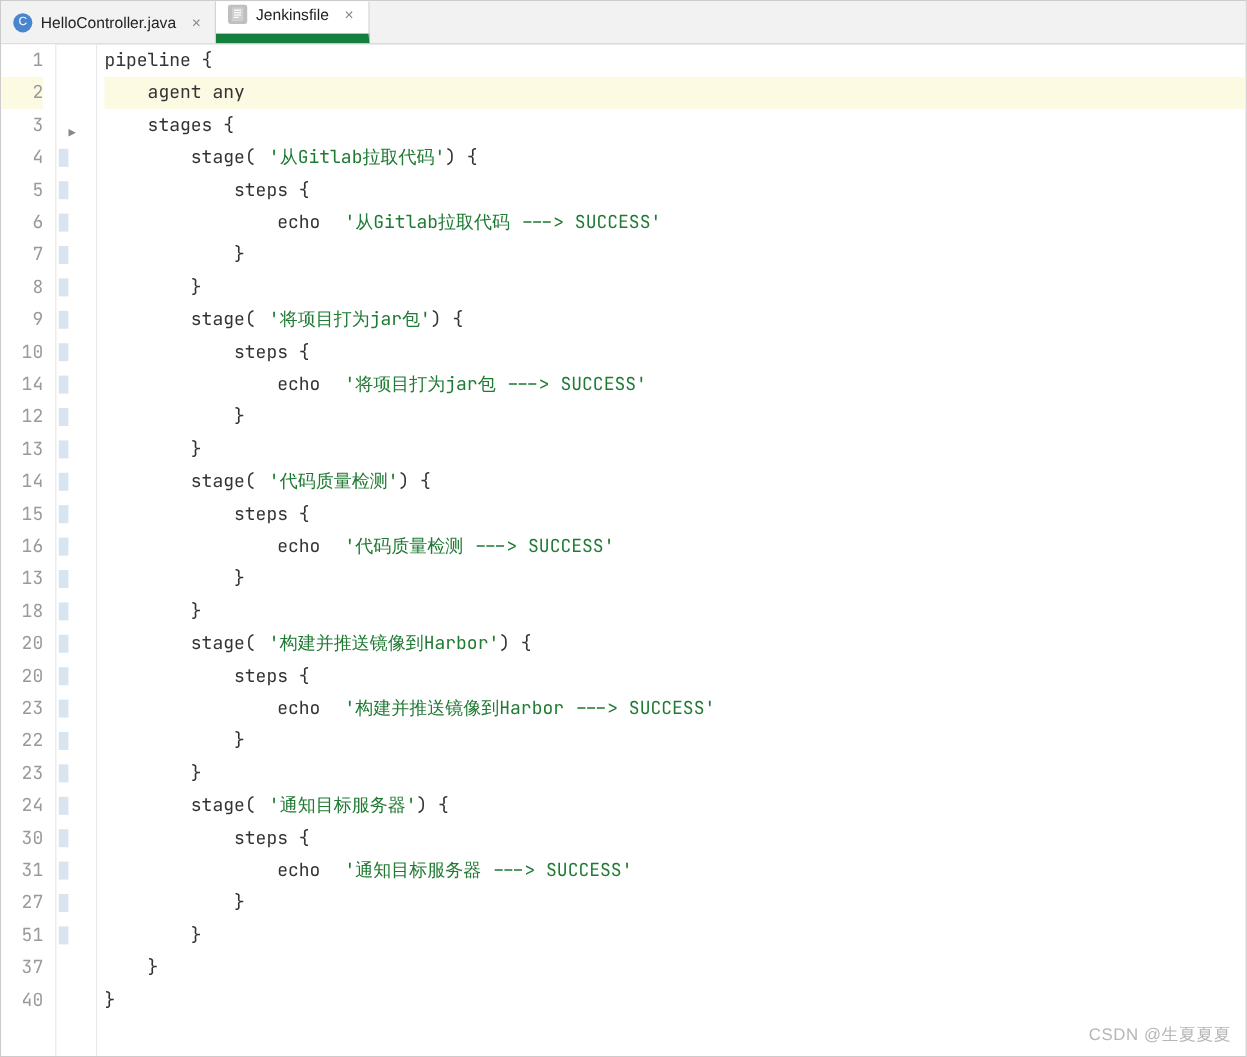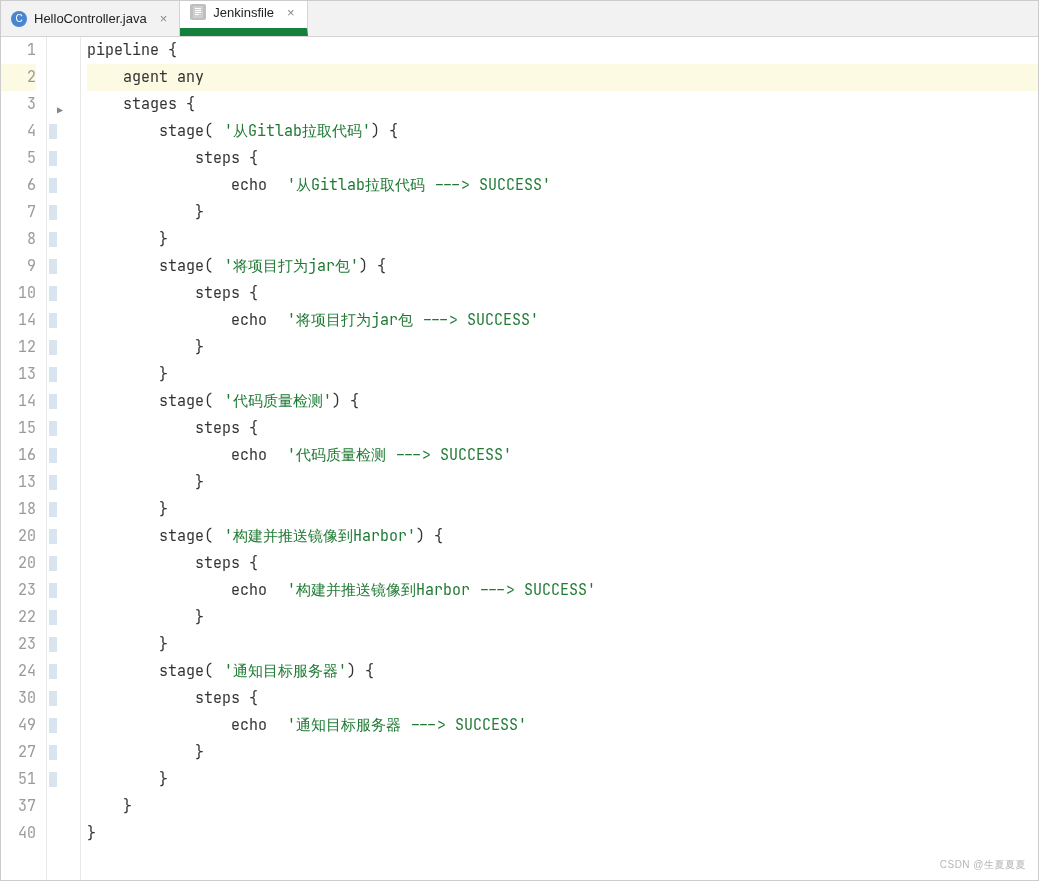--- a/index.html
+++ b/index.html
@@ -104,21 +104,21 @@
   .code .line { height:27px; }
   .code .line.highlight { background:#fdfae3; }
   .tok-str { color:#1f7a33;margin-left:11px; }
   .tok-plain { color:#333; }
 
   .watermark {
     position:absolute;
     right:12px;
     bottom:8px;
     color:rgba(120,120,120,0.55);
-    font-size:10px;
+    font-size:14px;
     font-family:"Microsoft YaHei",sans-serif;
     letter-spacing:0.5px;
     pointer-events:none;
   }
 </style>
 </head>
 <body>
 
 <div class="tabs">
   <div class="tab">
@@ -161,21 +161,21 @@
       <div class="ln">16</div>
       <div class="ln">13</div>
       <div class="ln">18</div>
       <div class="ln">20</div>
       <div class="ln">20</div>
       <div class="ln">23</div>
       <div class="ln">22</div>
       <div class="ln">23</div>
       <div class="ln">24</div>
       <div class="ln">30</div>
-      <div class="ln">49</div>
+      <div class="ln">31</div>
       <div class="ln">27</div>
       <div class="ln">51</div>
       <div class="ln">37</div>
       <div class="ln">40</div>
     </div>
   <div class="fold-col" id="foldCol">
       <div class="marker" style="top: 87px; height: 15px;"></div>
       <div class="marker" style="top: 114px; height: 15px;"></div>
       <div class="marker" style="top: 141px; height: 15px;"></div>
       <div class="marker" style="top: 168px; height: 15px;"></div>

